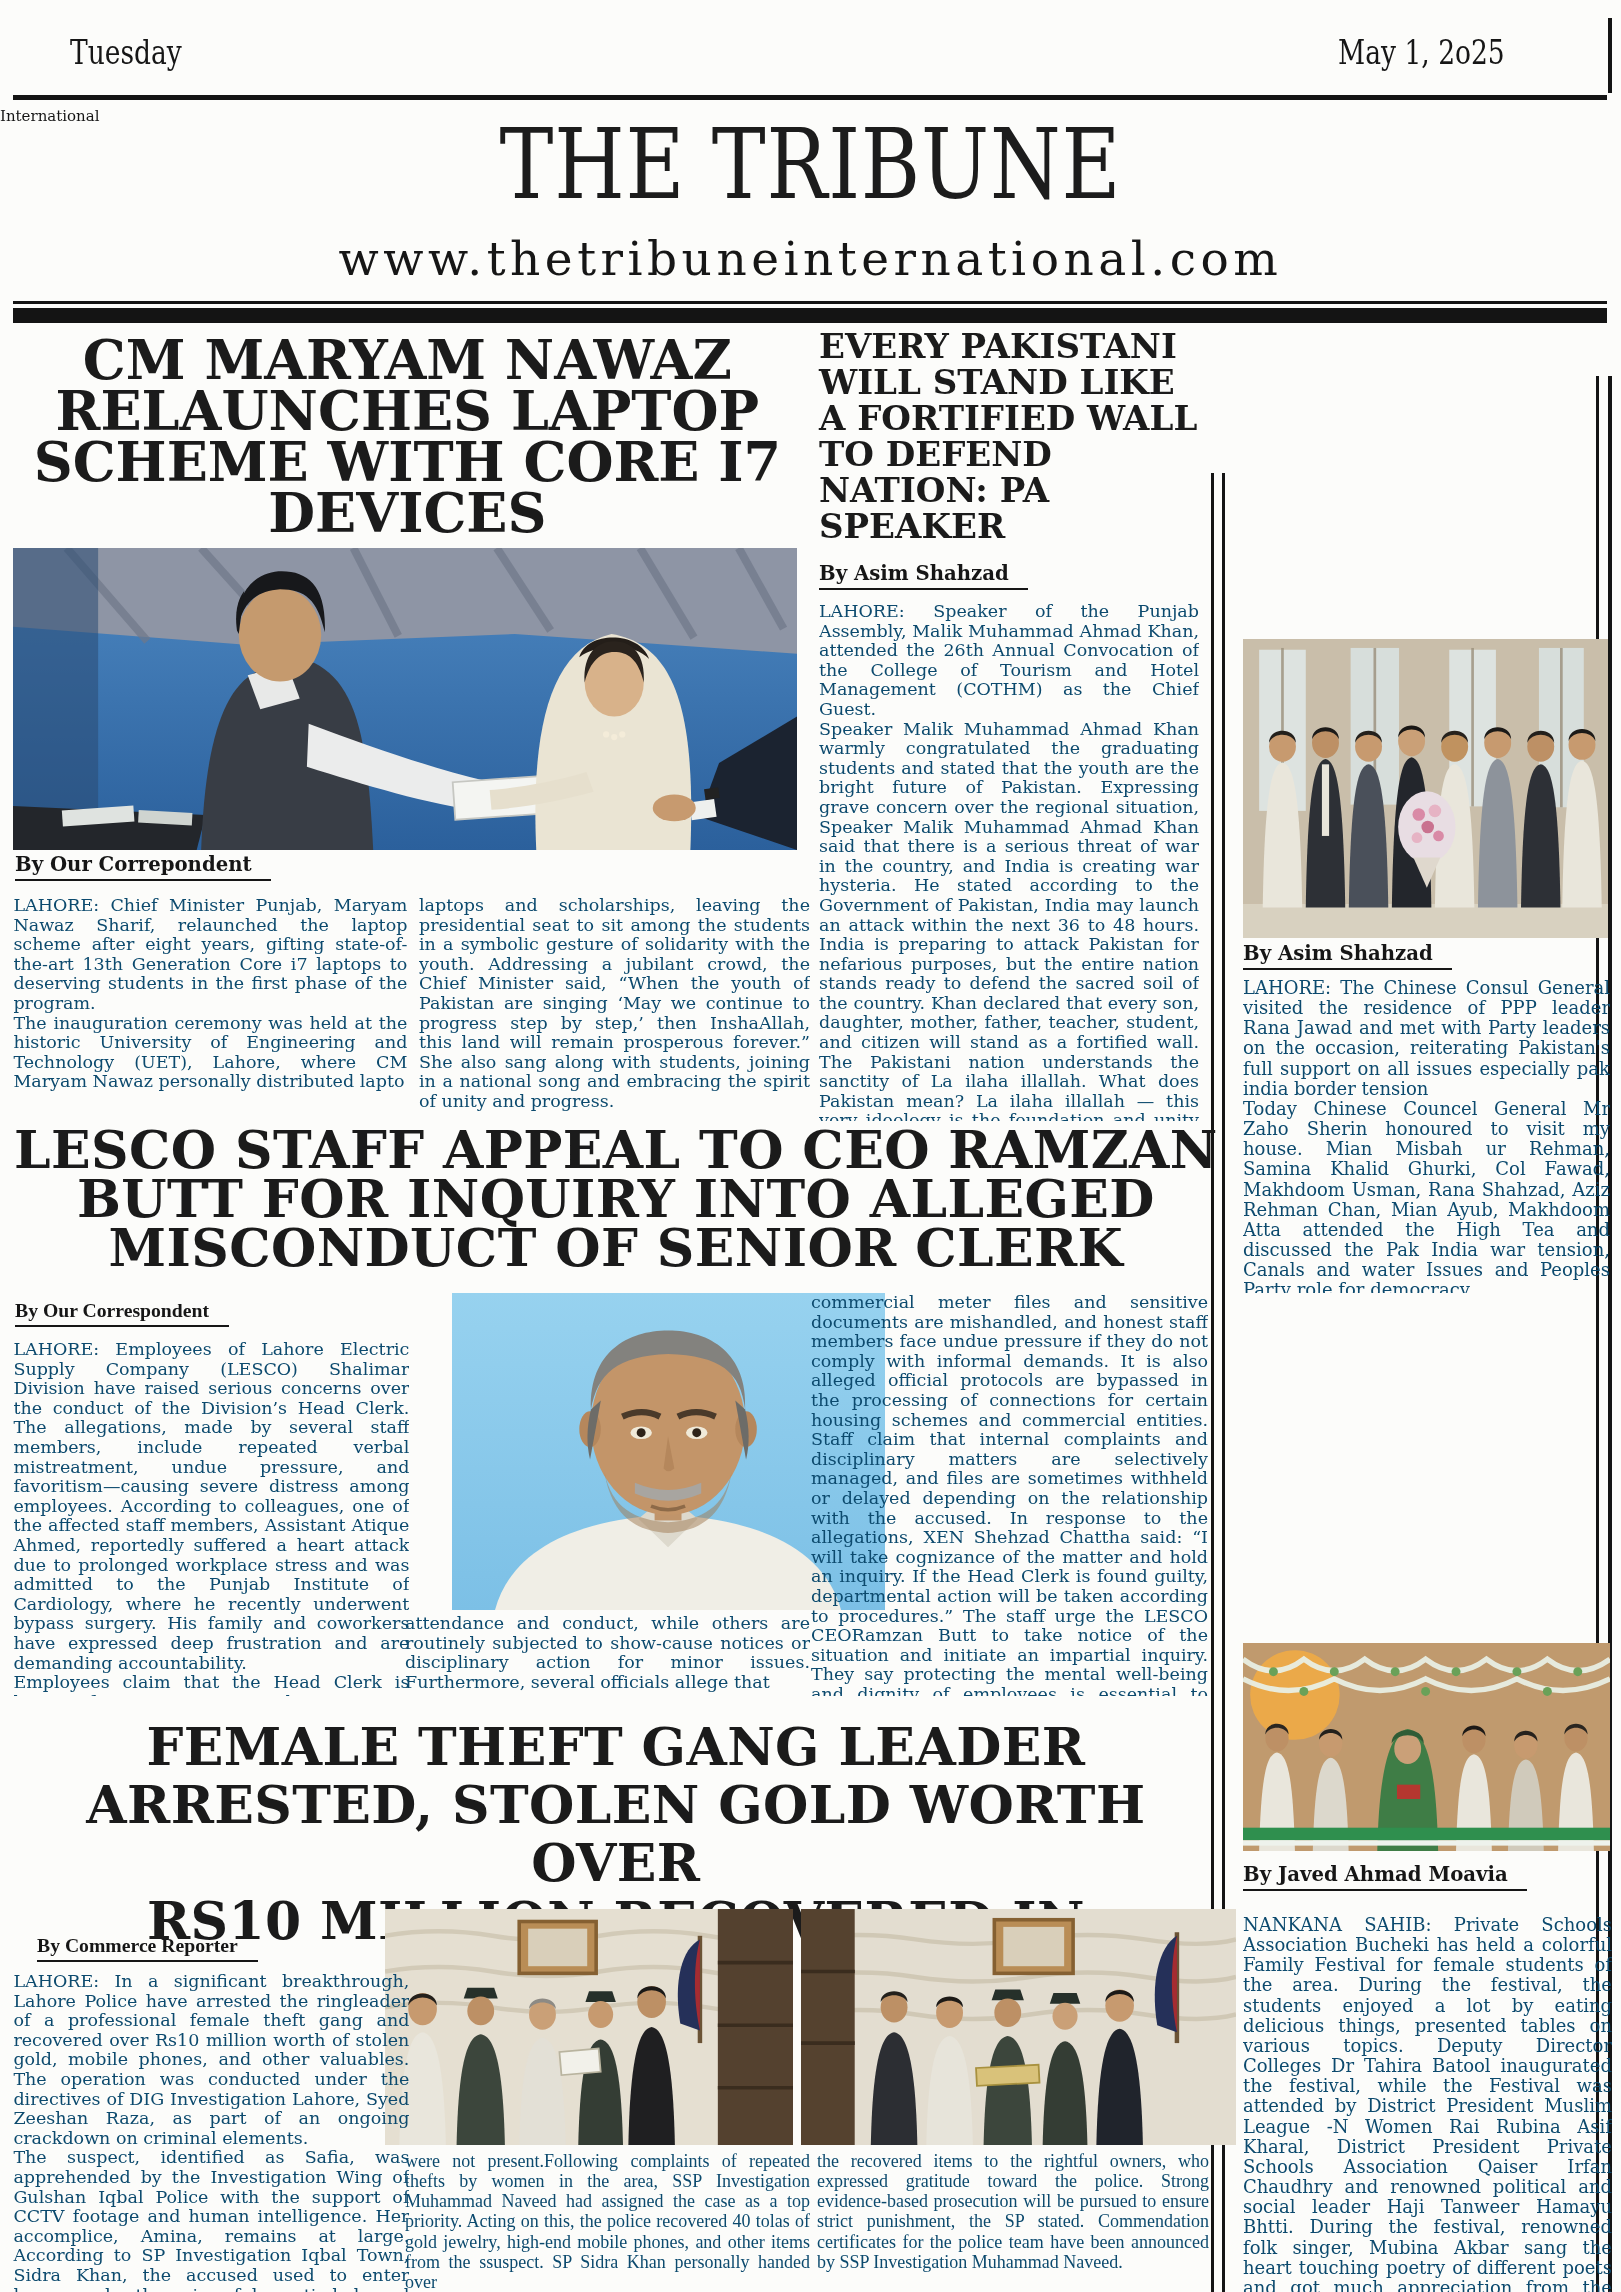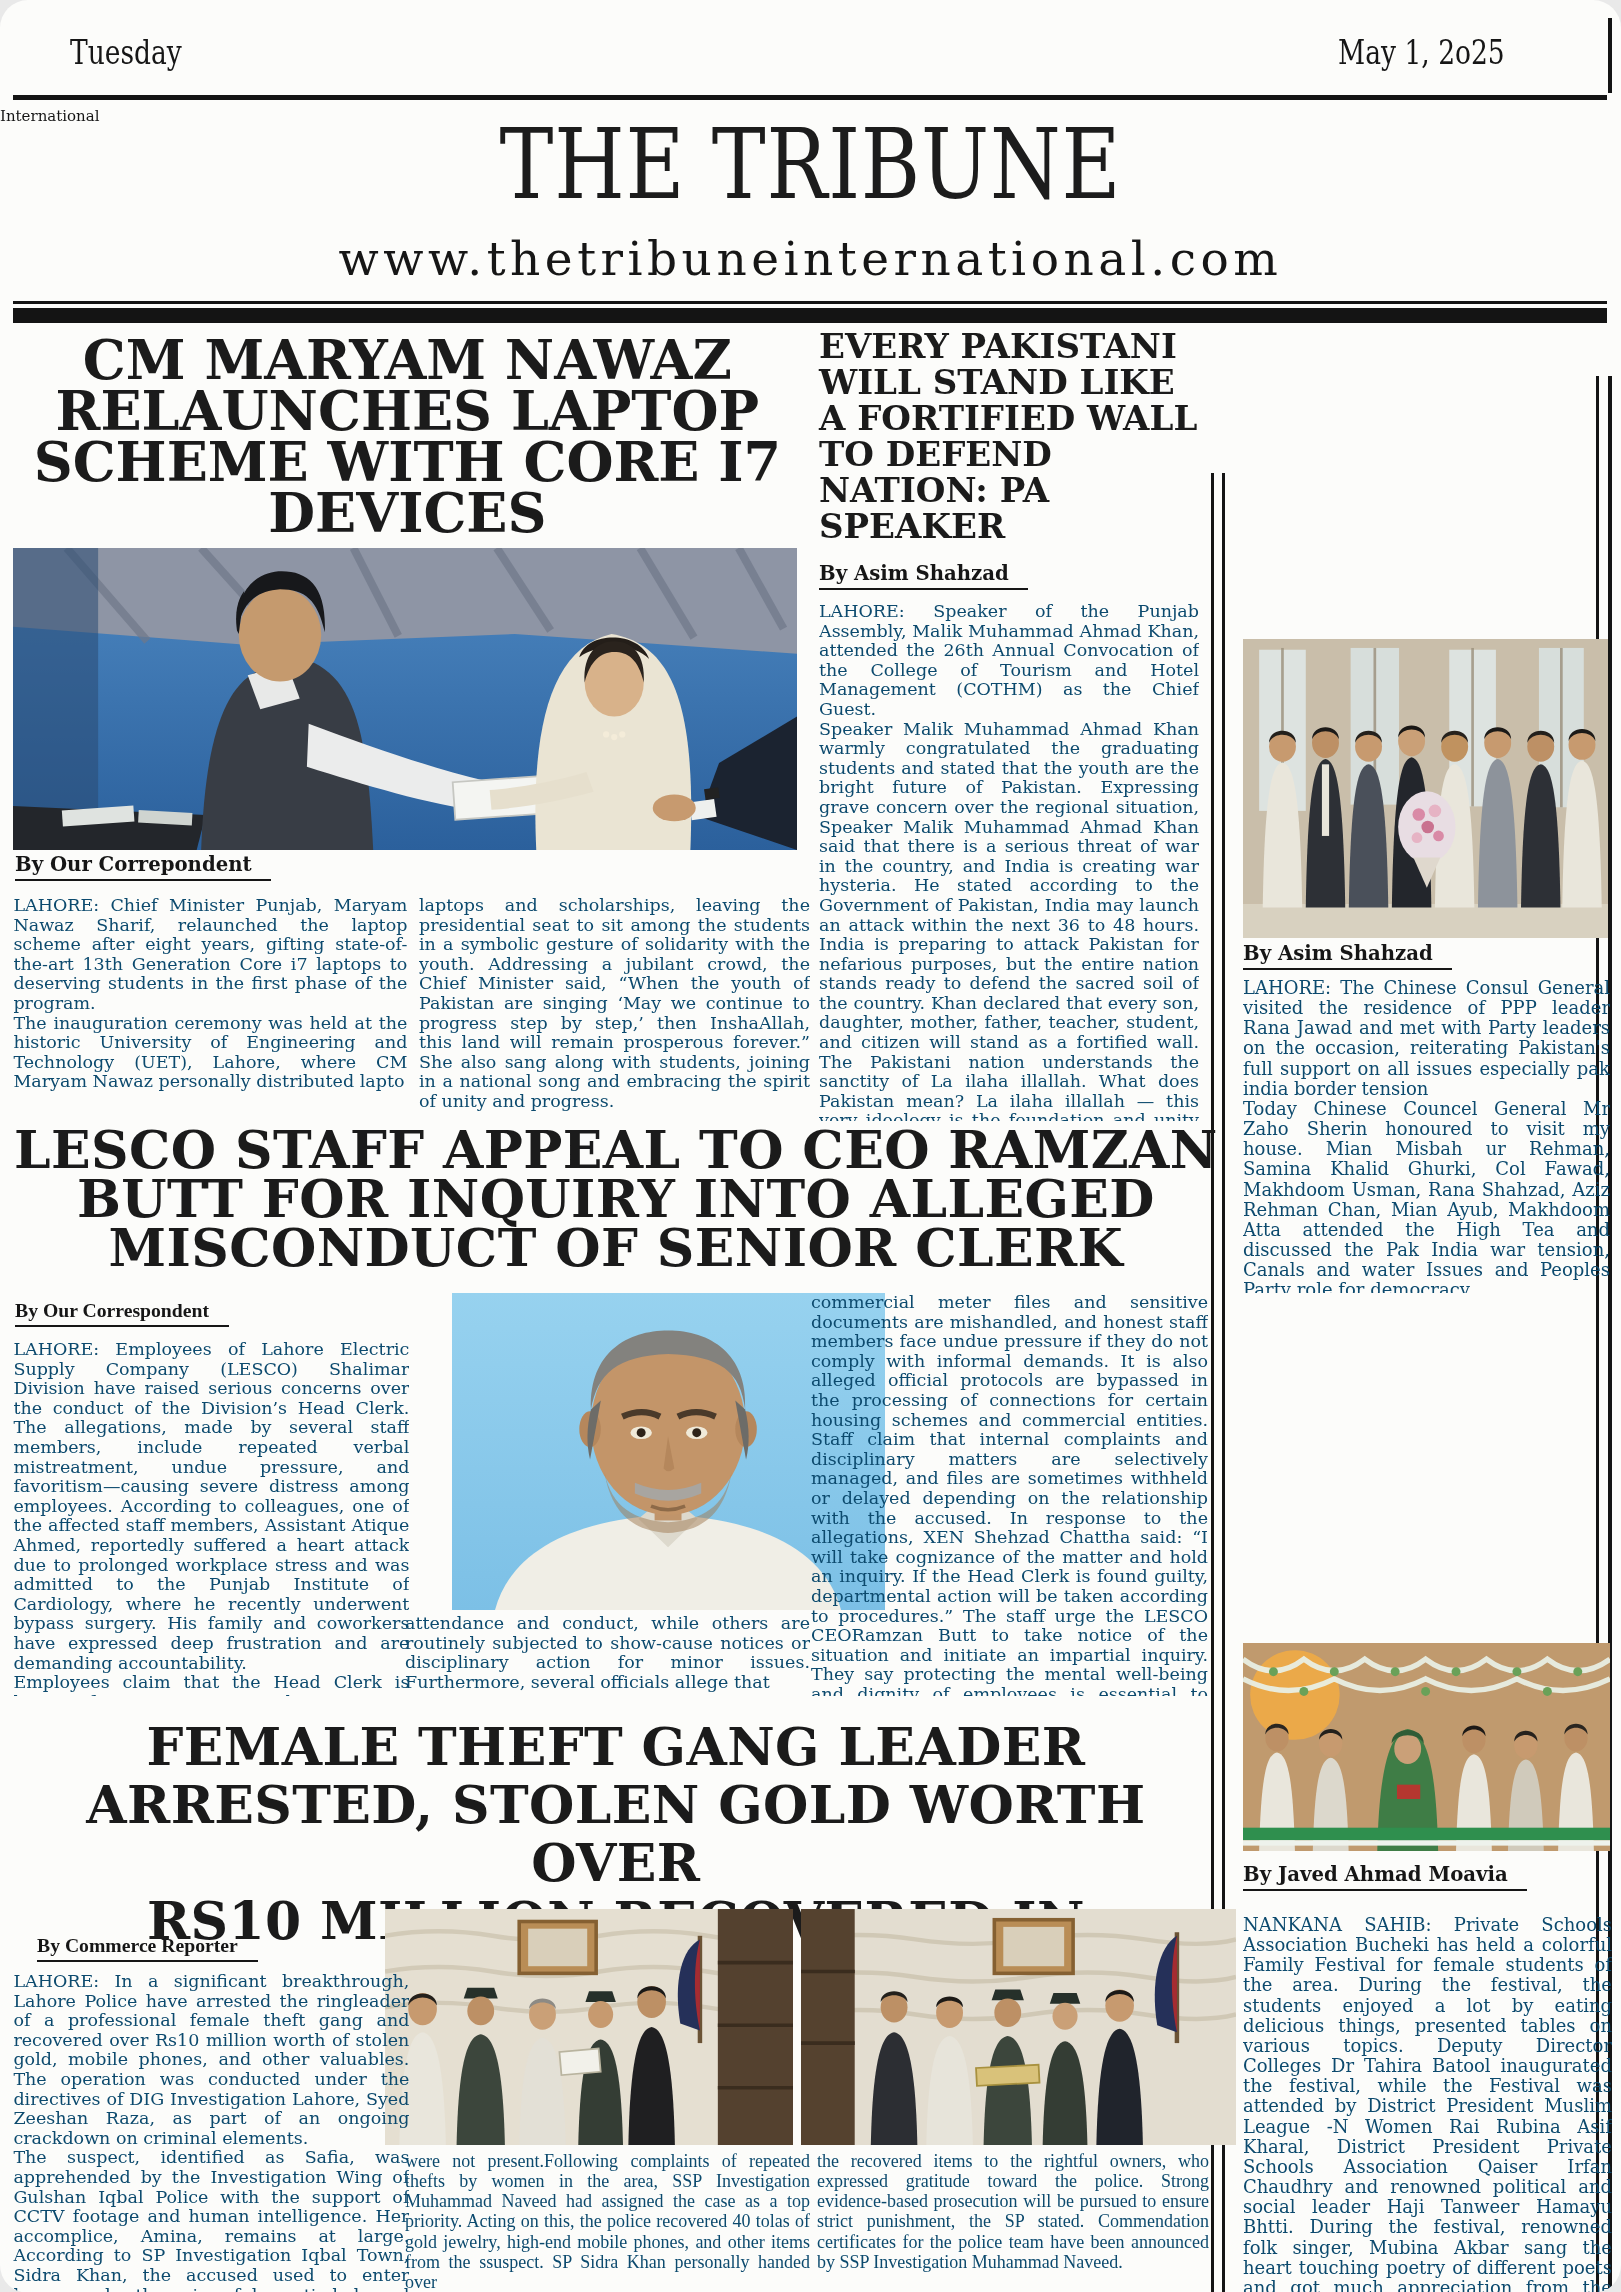--- a/index.html
+++ b/index.html
@@ -1,17 +1,17 @@
 <!DOCTYPE html>
 <html style="font-size:14.3px"><head>
 <meta charset="utf-8">
 <style>
   html,body{margin:0;padding:0;background:#e9e9e9;}
   .page{position:relative;width:1621px;height:2293px;background:#fcfcfa;color:#161616;
-        font-family:"DejaVu Serif","Liberation Serif",serif;overflow:hidden;border-radius:28px;}
+        font-family:"DejaVu Serif","Liberation Serif",serif;overflow:hidden;}
   
   .cond-display{display:inline-block;transform:scaleX(0.78);}
   #weekday{position:absolute;left:70px;top:32px;font-size:34px;}
   #weekday .cond-display{transform-origin:left center;}
   #date{position:absolute;right:116px;top:32px;font-size:34px;text-align:right;}
   #date .cond-display{transform-origin:right center;}
   #tick-tr{position:absolute;left:1608px;top:18px;width:3.6px;height:75px;background:#141414;}
   #rule1{position:absolute;left:13.4px;top:95px;width:1594px;height:4.5px;background:#141414;}
   #edition{position:absolute;left:0;top:107px;width:1446px;text-align:left;font-size:15px;}
   #masthead-wrap{position:absolute;left:0;top:116px;width:1621px;text-align:center;}

